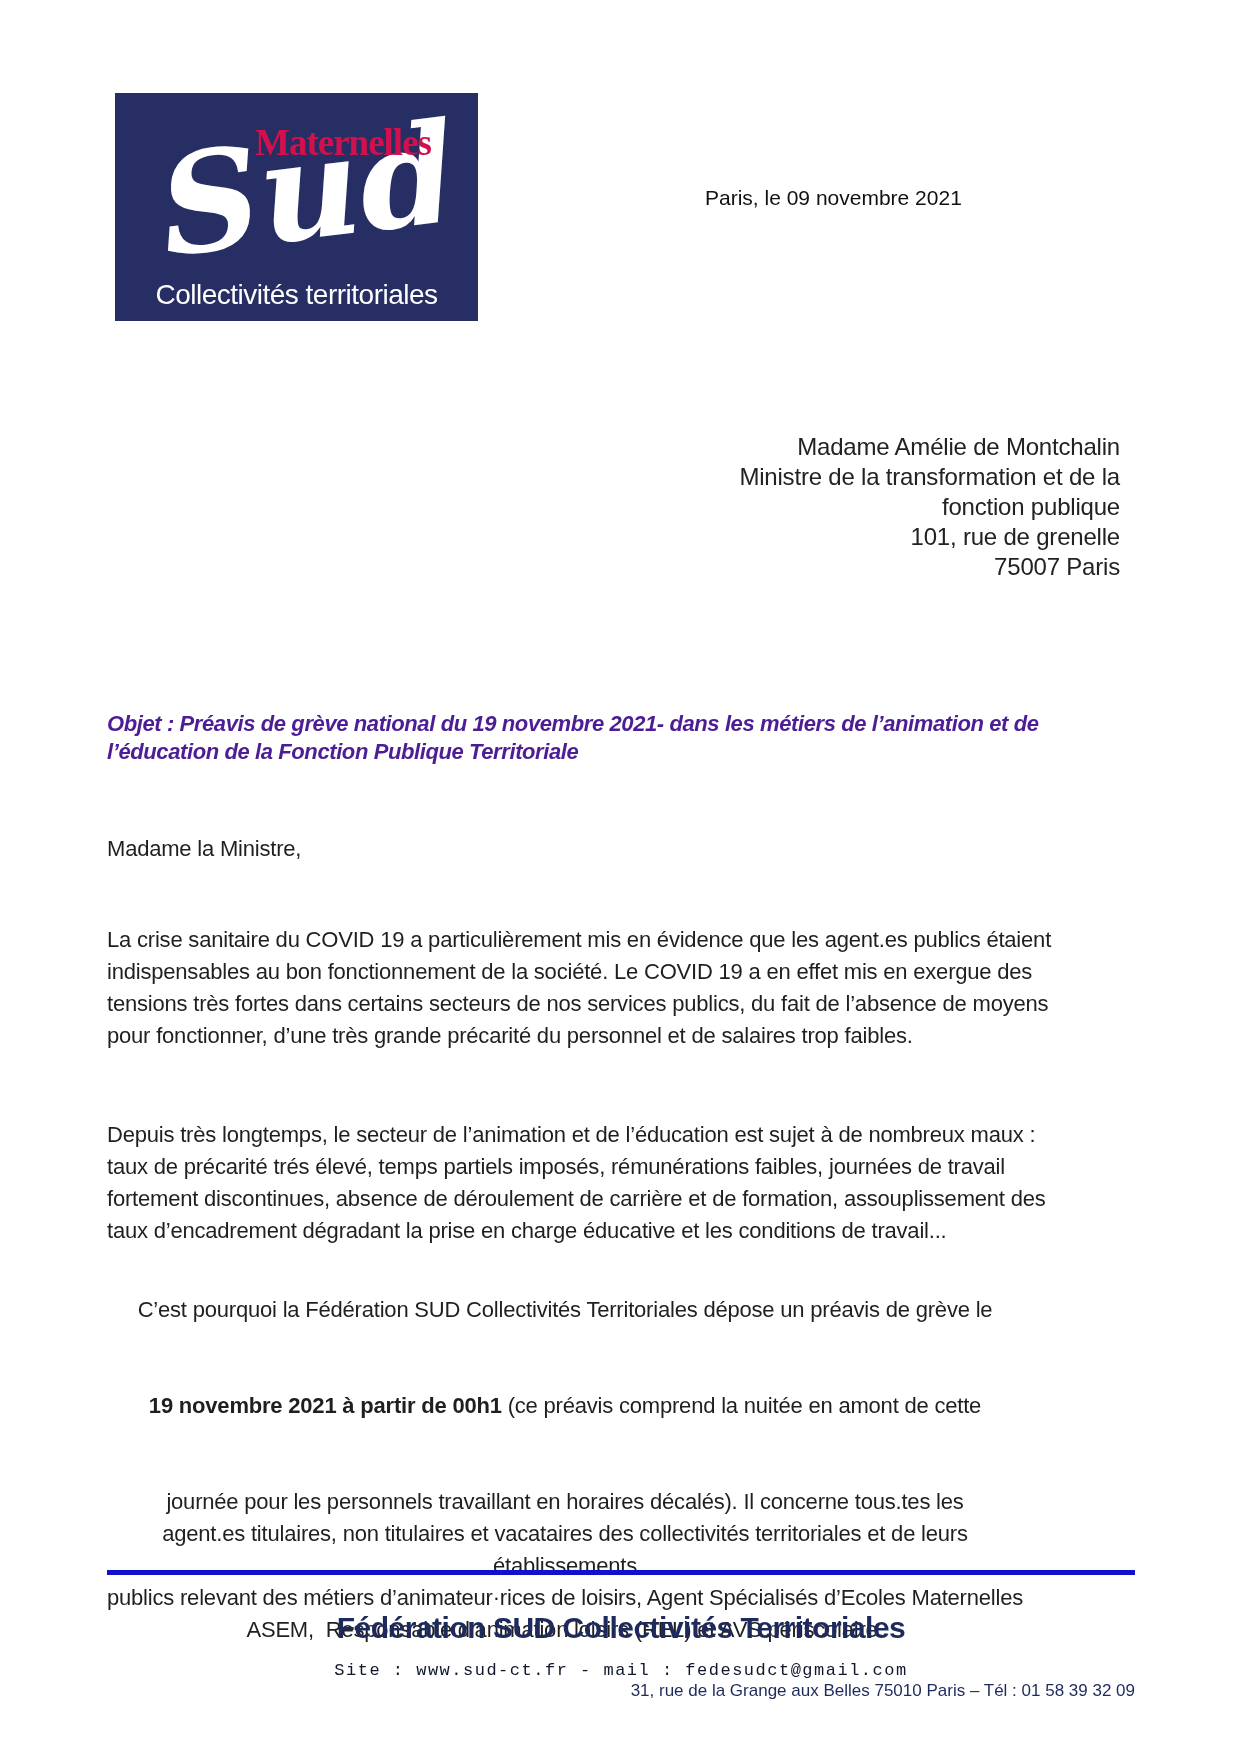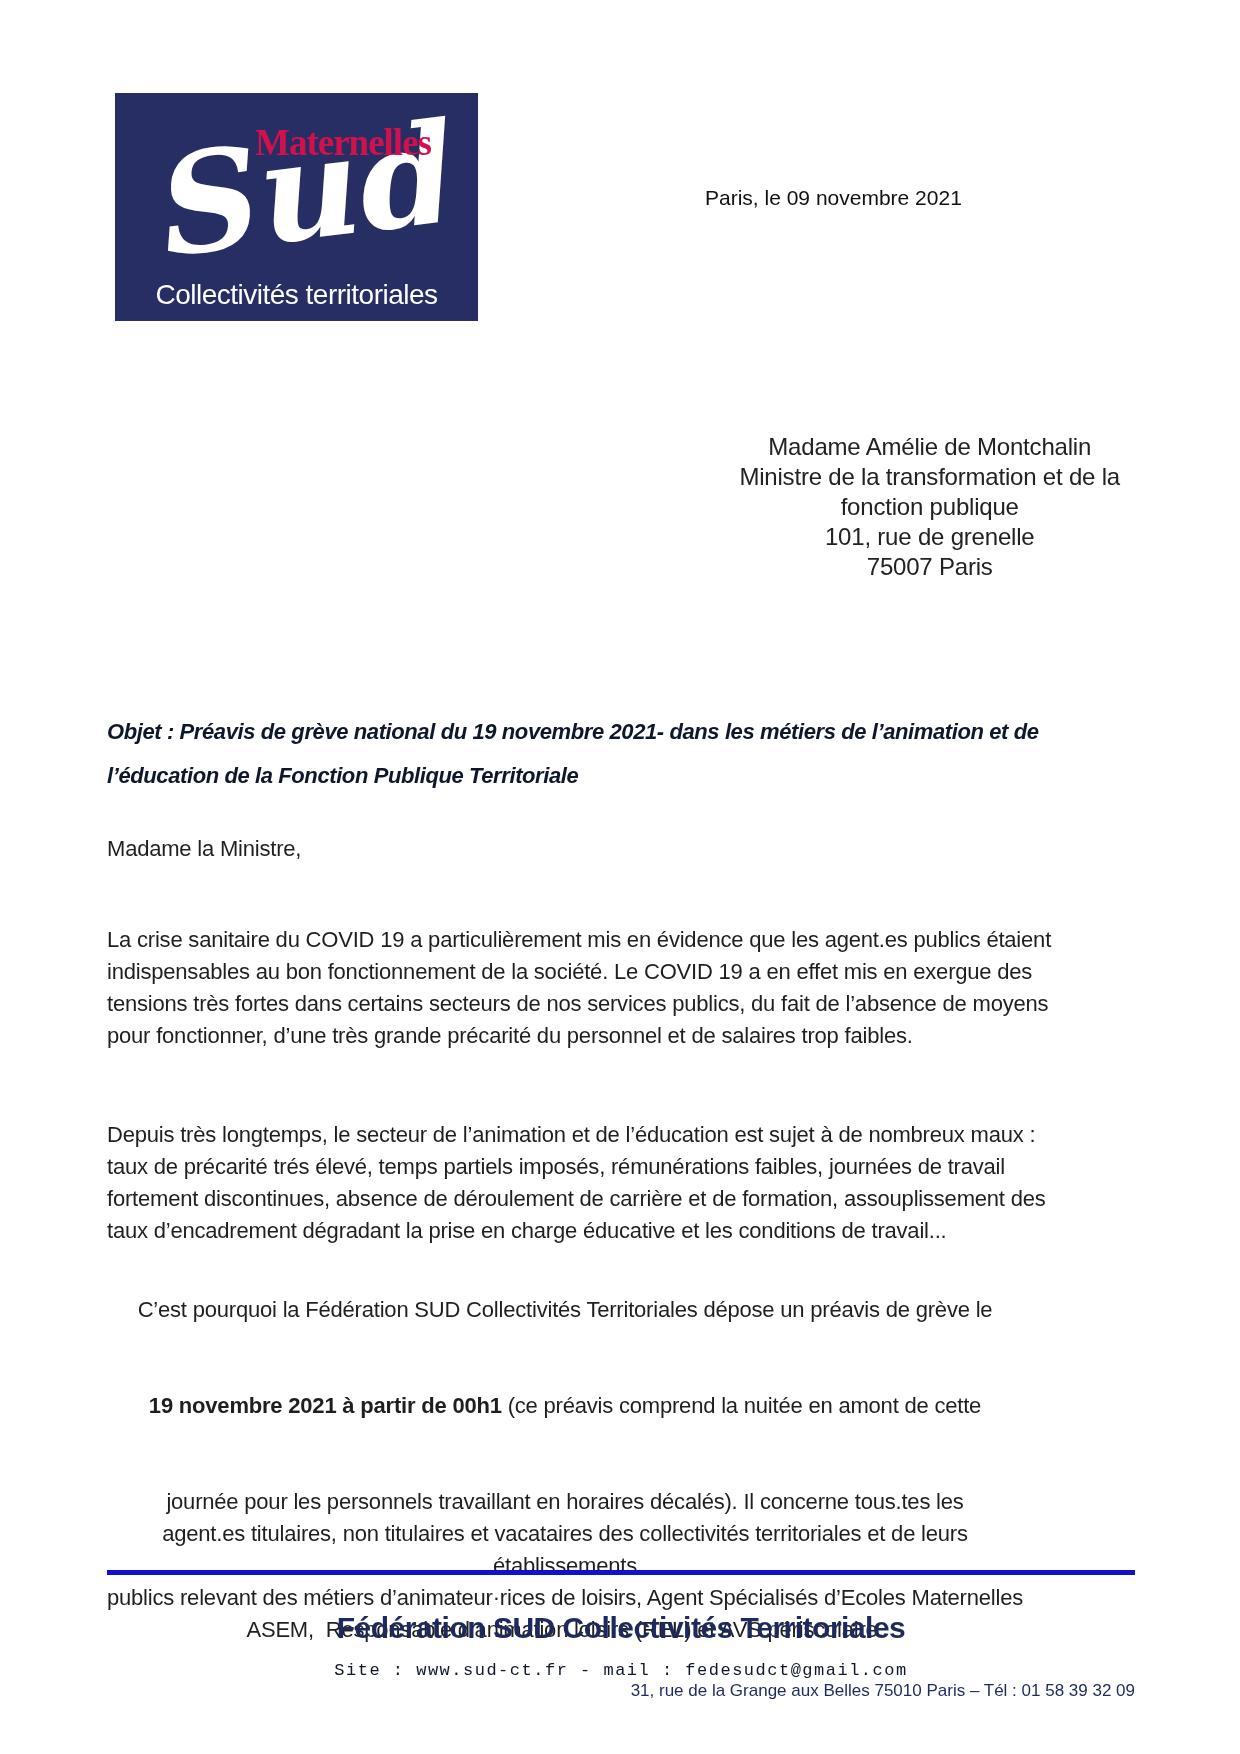--- a/index.html
+++ b/index.html
@@ -68,40 +68,40 @@
     position: absolute;
     left: 705px;
     top: 186px;
     font-size: 21px;
     color: #111111;
   }
   .recipient {
     position: absolute;
     right: 120px;
     top: 432px;
-    text-align: center;
+    text-align: right;
     font-size: 24px;
     line-height: 30px;
     letter-spacing: -0.2px;
     white-space: pre;
     color: #222222;
   }
 
   
   .subject {
     position: absolute;
     left: 107px;
     top: 710px;
     font-weight: bold;
     font-style: italic;
     font-size: 22px;
-    line-height: 44px;
+    line-height: 28px;
     letter-spacing: -0.4px;
     white-space: pre;
-    color: #0f172a;
+    color: #4c1d95;
   }
   .salutation {
     position: absolute;
     left: 107px;
     top: 836px;
     font-size: 22px;
     letter-spacing: -0.2px;
   }
   .para {
     position: absolute;

